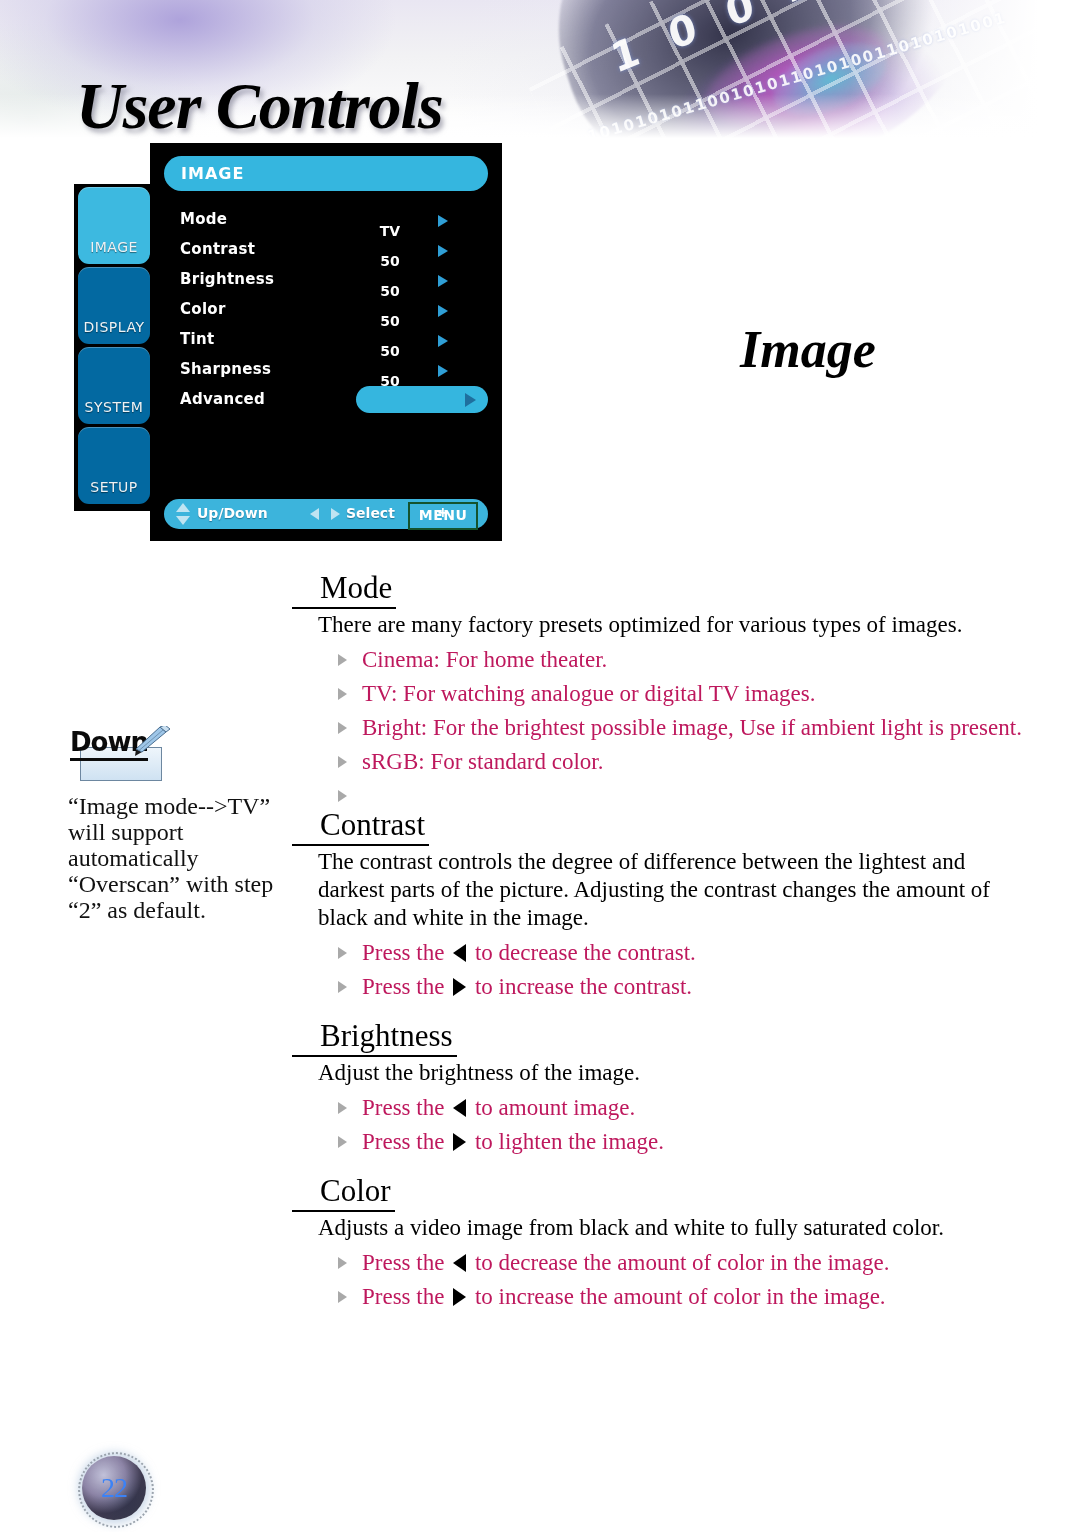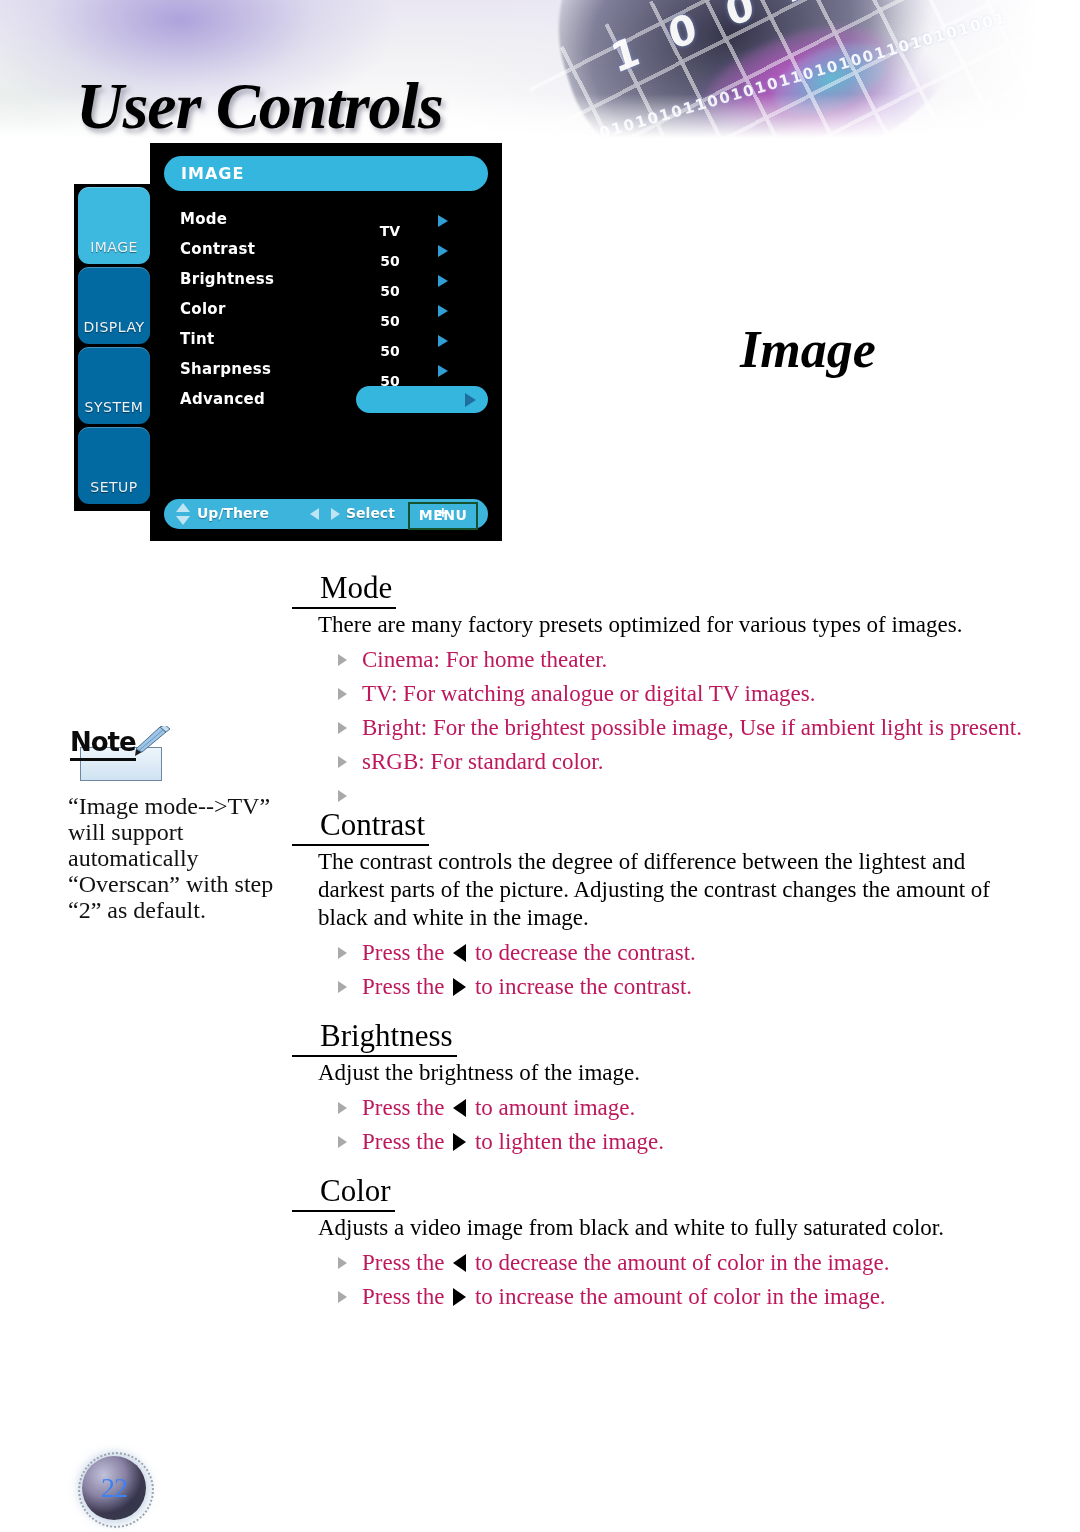--- a/index.html
+++ b/index.html
@@ -523,21 +523,21 @@
           <span class="adv-arrow"></span>
         </span>
       </div>
     </div>
 
     <div id="osd-footer">
       <span class="ud-icon">
         <i class="up"></i>
           <i class="dn"></i>
       </span>
-      <span class="ud-label">Up/There</span>
+      <span class="ud-label">Up/Down</span>
       <span class="lr-icon">
         <i class="lt"></i>
           <i class="rt"></i>
       </span>
       <span class="sel-label">Select</span>
       <span class="menu-btn">
         <span>MENU</span>
         <span class="menu-plus">+</span>
       </span>
     </div>
@@ -557,21 +557,21 @@
       <span>SETUP</span>
     </div>
   </div>
 </div>
 
 <div id="section-title">Image</div>
 
 <div id="note">
   <div id="note-icon">
     <div class="pad"></div>
-    <div class="word">Note</div>
+    <div class="word">Down</div>
     <svg class="pencil" viewBox="0 0 42 30">
       <polygon points="12,26 5,30 6,23" fill="#1a1a1a"></polygon>
       <polygon points="6,23 12,26 36,6 30,1" fill="#9ec6e8" stroke="#4a6e90" stroke-width="1"></polygon>
       <polygon points="30,1 36,6 40,3 35,-1" fill="#c9dff0" stroke="#4a6e90" stroke-width="1"></polygon>
       <line x1="9" y1="24.5" x2="33" y2="4" stroke="#6f93b3" stroke-width="1"></line>
     </svg>
   </div>
   <div id="note-text">“Image mode--&gt;TV” will support automatically “Overscan” with step “2” as default.</div>
 </div>
 

